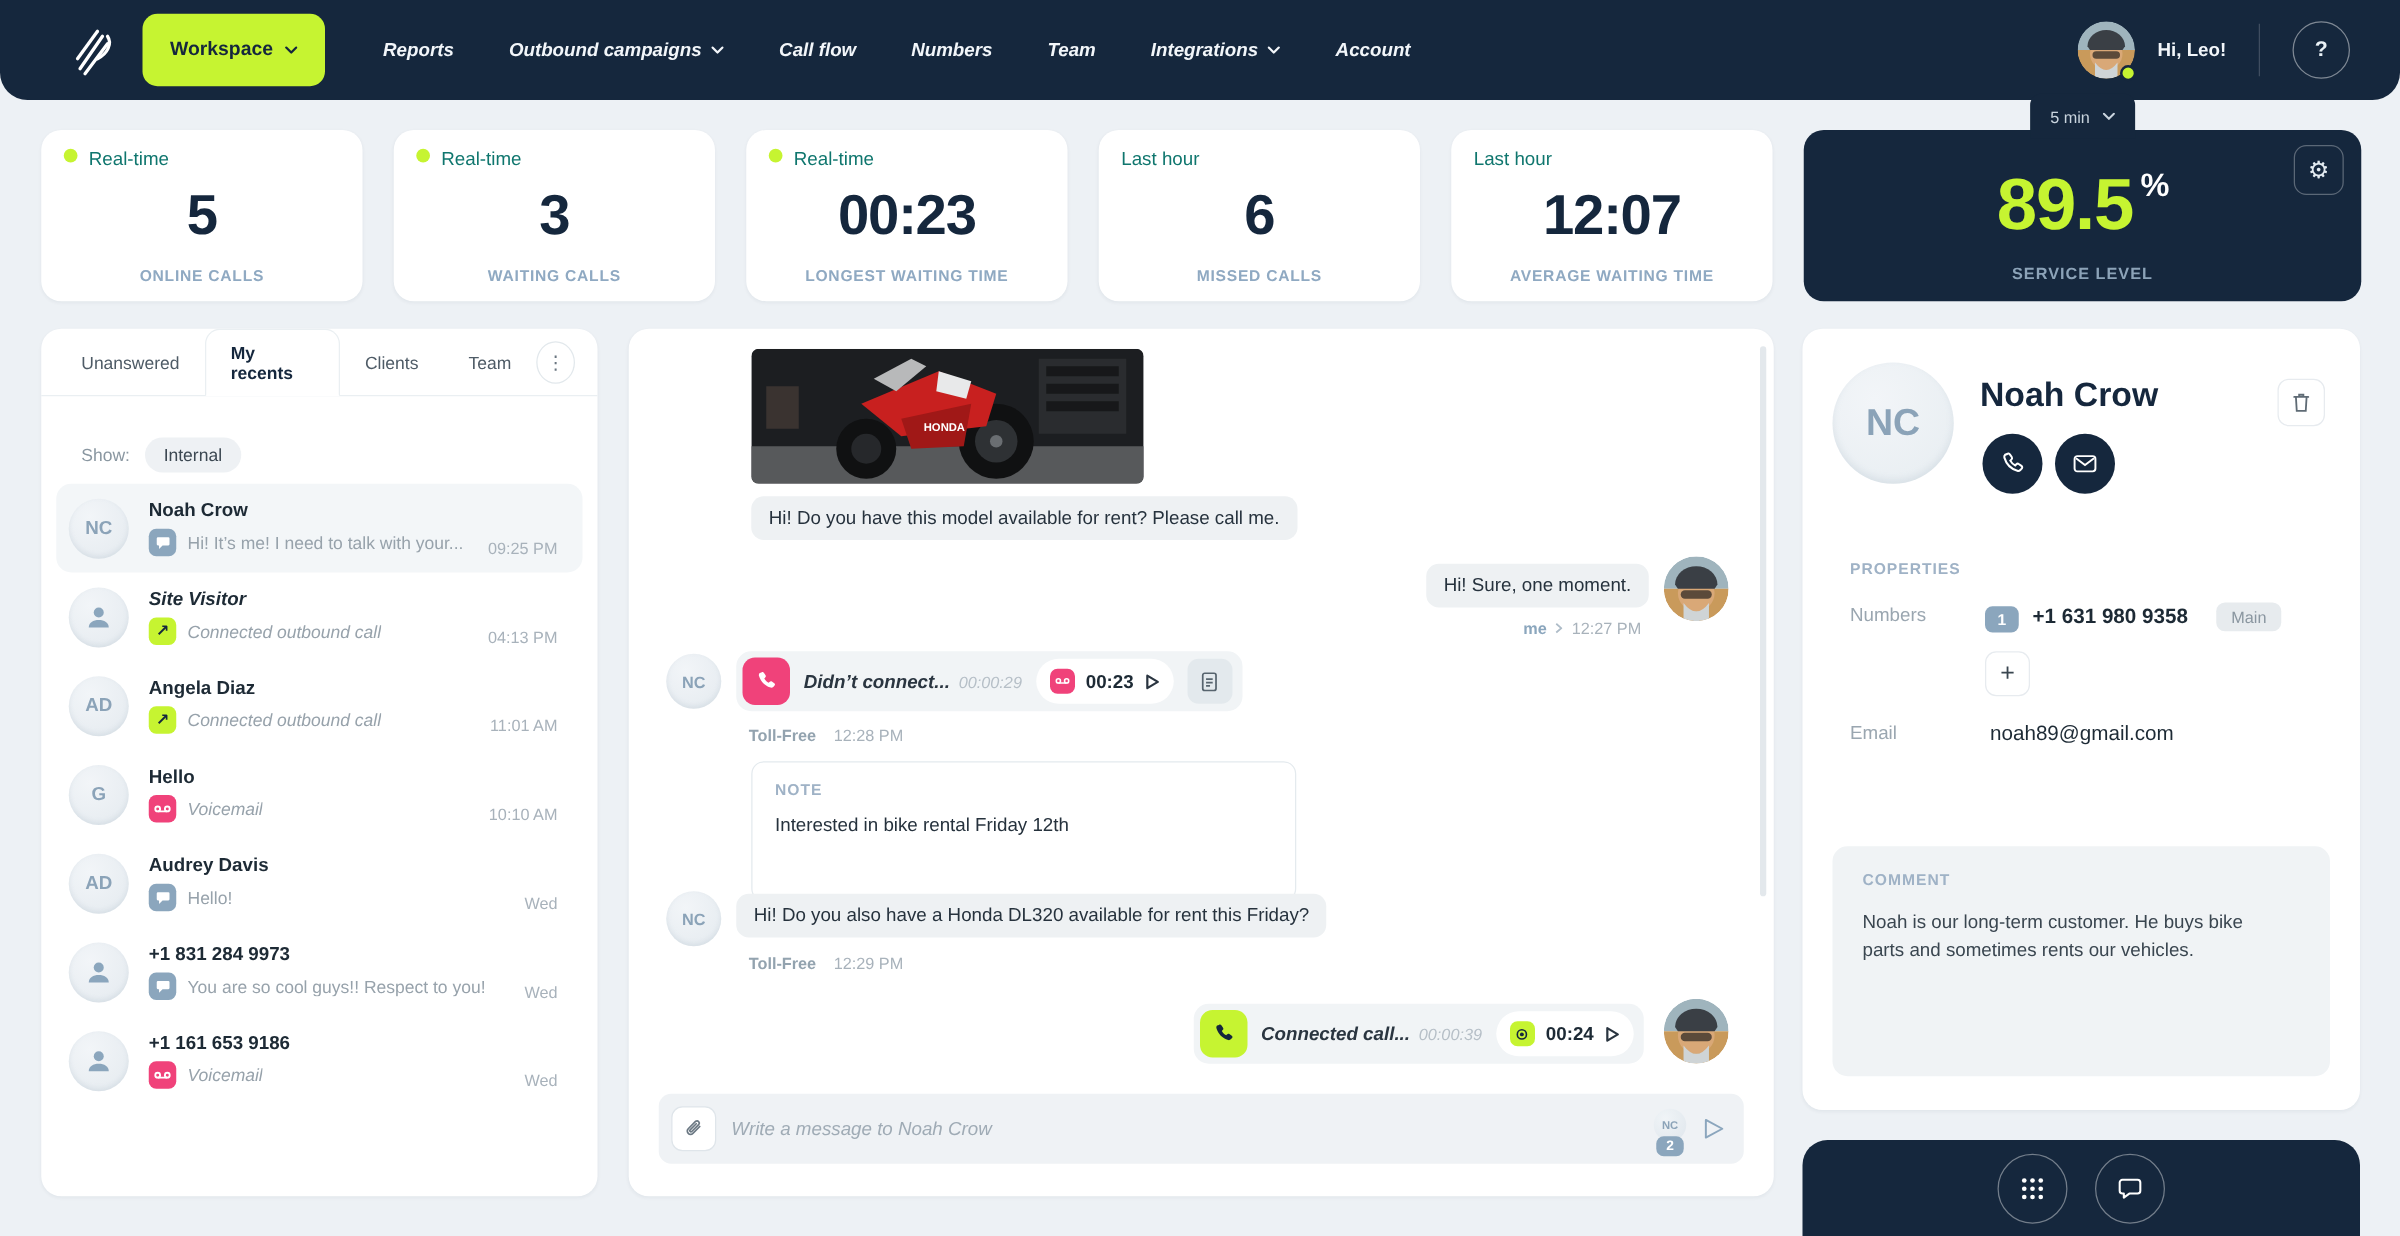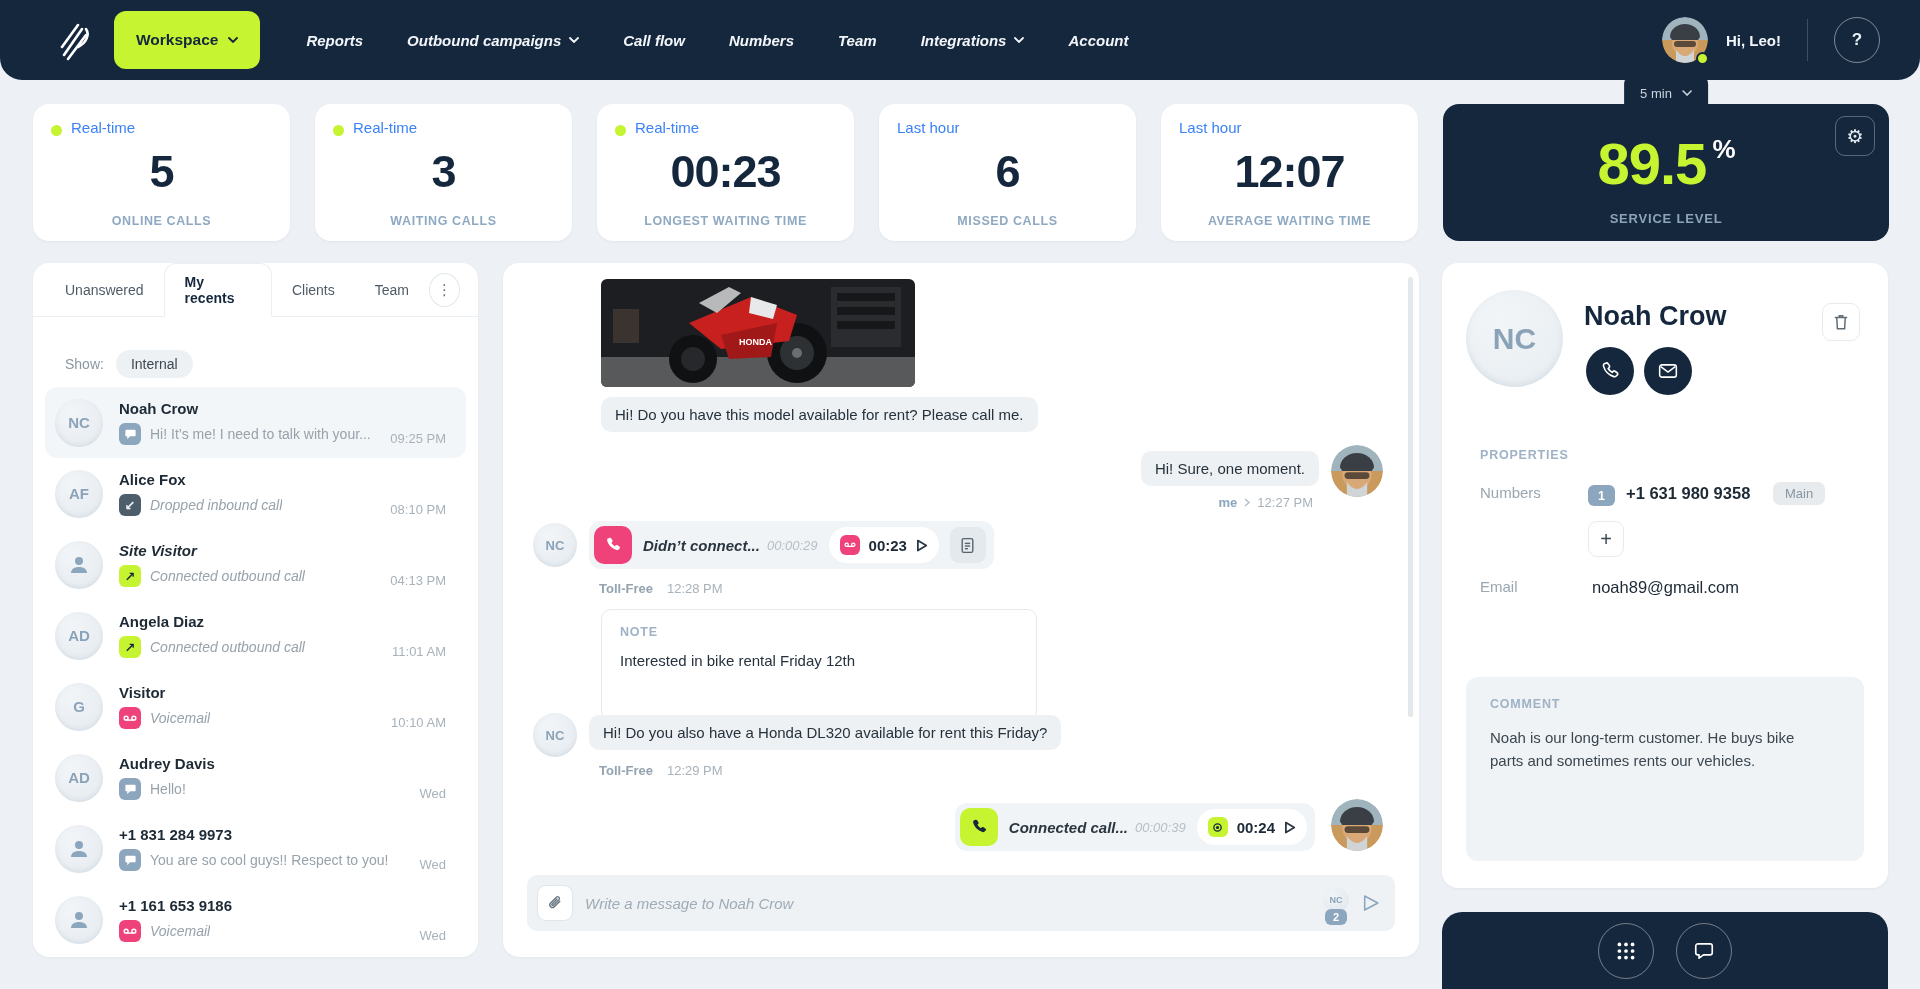--- a/index.html
+++ b/index.html
@@ -23,21 +23,21 @@
                 border:2px solid #15273D; border-radius:50%; }
   .greeting { color:#F2F6FA; font-size:15px; font-weight:600; }
   .nav-divider { width:1px; height:42px; background:rgba(255,255,255,0.18); margin:0 8px; }
   .help-btn { width:46px; height:46px; border:1.5px solid rgba(255,255,255,0.45); border-radius:50%;
               color:#EAF1F6; font-size:17px; font-weight:700; display:flex; align-items:center; justify-content:center; cursor:pointer; }
 
   
   .stats { position:absolute; left:33px; top:104px; display:flex; gap:25px; }
   .scard { position:relative; width:257px; height:137px; background:#fff; border-radius:16px; padding:15px 18px;
            box-shadow:0 1px 3px rgba(21,39,61,0.05); }
-  .scope { display:flex; align-items:flex-end; gap:9px; font-size:15px; color:#3b82f6; }
+  .scope { display:flex; align-items:flex-start; gap:9px; font-size:15px; color:#0f766e; }
   .live-dot { width:11px; height:11px; border-radius:50%; background:#C6F431; }
   .sval { position:absolute; left:0; right:0; top:42px; text-align:center; font-size:45px; font-weight:800;
           color:#15273D; letter-spacing:-1px; }
   .slabel { position:absolute; left:0; right:0; bottom:13px; text-align:center; font-size:12.5px; font-weight:700;
             color:#8FA9C2; letter-spacing:.6px; }
   .svc-card { position:relative; width:446px; height:137px; background:#15273D; border-radius:16px; }
   .period-tab { position:absolute; top:-29px; left:50%; transform:translateX(-50%); height:36px; padding:0 16px;
                 background:#15273D; border-radius:9px 9px 0 0; display:flex; align-items:center; gap:10px;
                 color:#C9D4DE; font-size:13px; cursor:pointer; }
   .gear-btn { position:absolute; right:14px; top:12px; width:40px; height:40px; border:1px solid rgba(255,255,255,0.3);
@@ -310,31 +310,20 @@
               <svg width="13" height="13" viewBox="0 0 14 14">
                 <path d="M2.5 2h9a1 1 0 011 1v5a1 1 0 01-1 1H6.5l-3 3v-3h-1a1 1 0 01-1-1V3a1 1 0 011-1z" fill="#fff"></path>
               </svg>
             </span>
           <span class="preview">Hi! It’s me! I need to talk with your...</span>
         </div>
       </div>
       <div class="conv-time">09:25 PM</div>
     </div>
 
-    <div class="conv">
-      <div class="cavatar">AF</div>
-      <div class="conv-main">
-        <div class="conv-name">Alice Fox</div>
-        <div class="conv-sub">
-          <span class="badge inbound">↙</span>
-          <span class="preview italic">Dropped inbound call</span>
-        </div>
-      </div>
-      <div class="conv-time">08:10 PM</div>
-    </div>
 
     <div class="conv">
       <div class="cavatar">
           <svg viewBox="0 0 24 24" fill="#8BA6BD">
             <circle cx="12" cy="8" r="4"></circle>
             <path d="M4 20c0-4 3.6-6 8-6s8 2 8 6z"></path>
           </svg>
         </div>
       <div class="conv-main">
         <div class="conv-name italic">Site Visitor</div>
@@ -354,21 +343,21 @@
           <span class="badge outbound">↗</span>
           <span class="preview italic">Connected outbound call</span>
         </div>
       </div>
       <div class="conv-time">11:01 AM</div>
     </div>
 
     <div class="conv">
       <div class="cavatar">G</div>
       <div class="conv-main">
-        <div class="conv-name">Visitor</div>
+        <div class="conv-name">Hello</div>
         <div class="conv-sub">
           <span class="badge voicemail">
               <svg width="14" height="9" viewBox="0 0 16 10" fill="none" stroke="#fff" stroke-width="1.7">
                 <circle cx="3.6" cy="4.6" r="2.2"></circle>
                 <circle cx="12.4" cy="4.6" r="2.2"></circle>
                 <line x1="3.6" y1="6.8" x2="12.4" y2="6.8"></line>
               </svg>
             </span>
           <span class="preview italic">Voicemail</span>
         </div>

